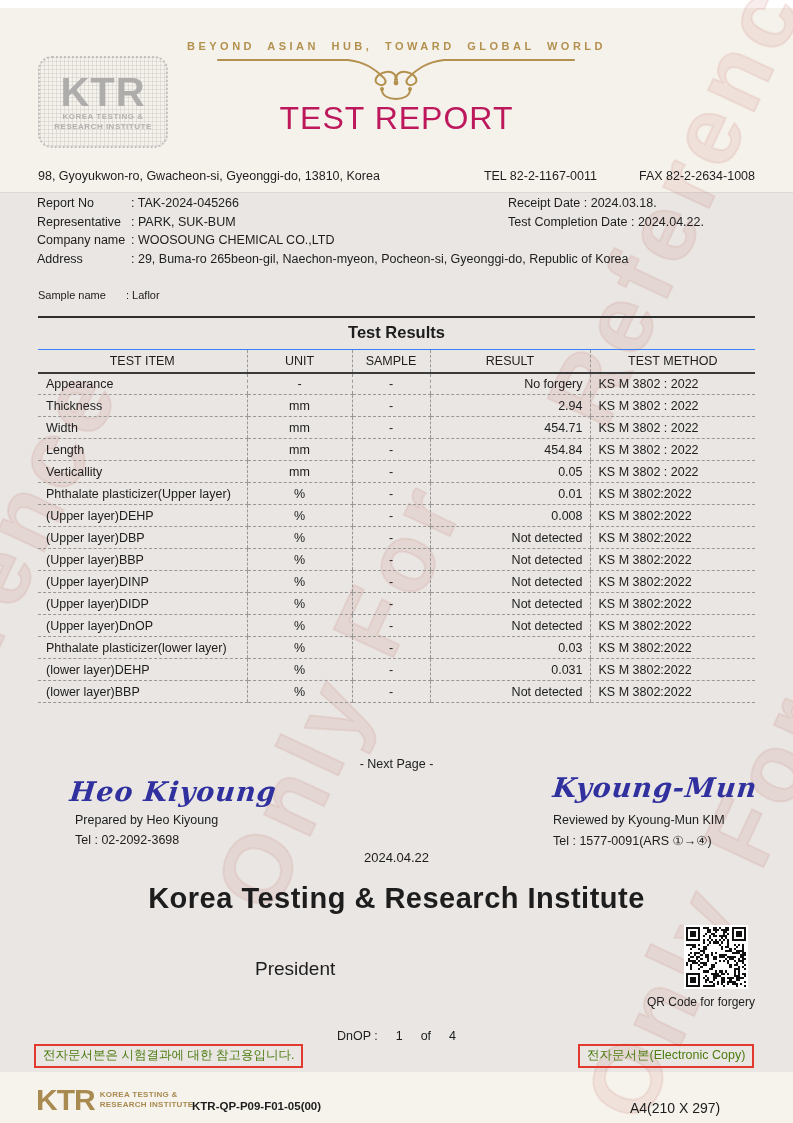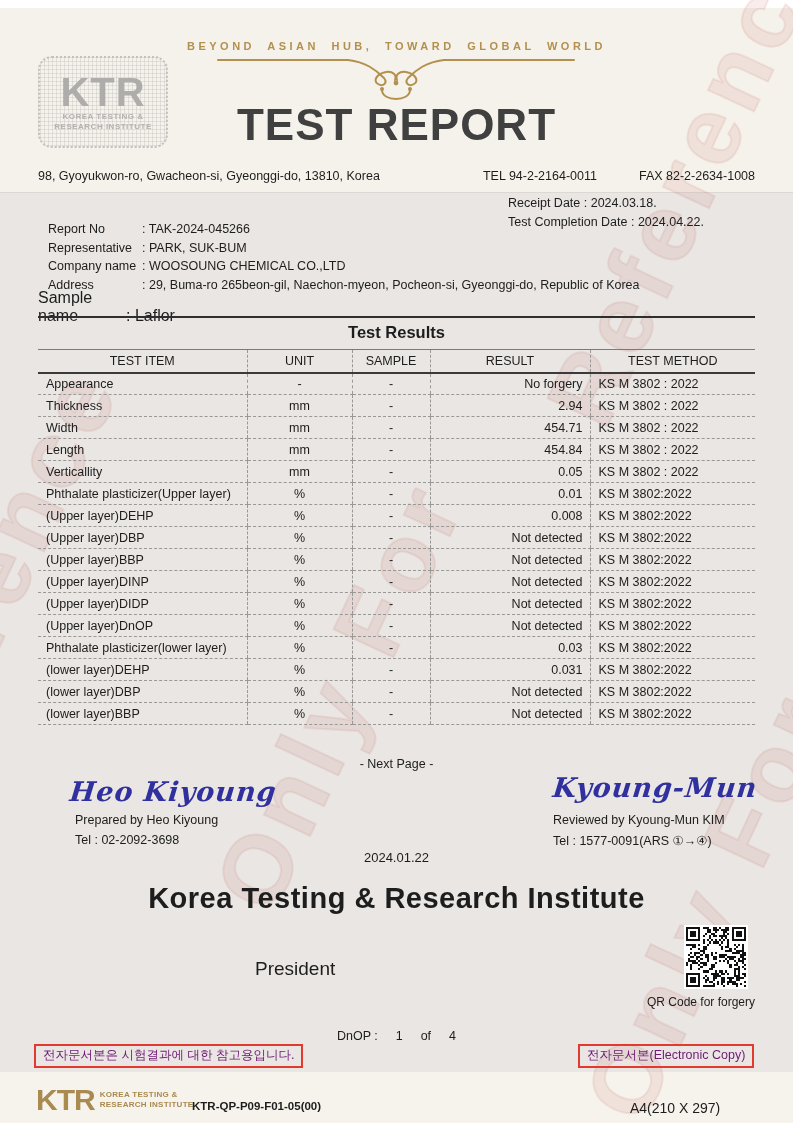--- a/index.html
+++ b/index.html
@@ -24,31 +24,31 @@
   .emboss { left:38px; top:56px; width:130px; height:92px; border-radius:14px;
             border:2px dotted #c3c2c0; background:
             repeating-linear-gradient(0deg, rgba(175,175,175,0.28) 0 1px, transparent 1px 4px),
             repeating-linear-gradient(90deg, rgba(175,175,175,0.28) 0 1px, transparent 1px 4px);
             display:flex; flex-direction:column; align-items:center; justify-content:center; }
   .emboss .big { font-size:40px; font-weight:bold; color:#aeadab; letter-spacing:1px; line-height:40px; }
   .emboss .sm  { font-size:8px; font-weight:bold; color:#b3b2b0; letter-spacing:0.5px; line-height:10px; text-align:left; }
 
   .tagline { top:40px; font-size:11px; font-weight:bold; color:#b3904e; letter-spacing:3.5px; word-spacing:6px; }
   .flourish { left:216px; top:56px; }
-  .report-title { top:100px; font-size:44px; font-weight:bold; color:#404040; letter-spacing:1px; }
+  .report-title { top:100px; font-size:32px; font-weight:normal; color:#be185d; letter-spacing:1px; }
 
   .addr-row { left:38px; top:169px; width:717px; display:flex; font-size:12.5px; }
   .addr-row .a { flex:1 1 auto; }
   .addr-row .t { margin-right:42px; }
 
   .inf { font-size:12.5px; }
   .inf .lab { display:inline-block; width:94px; }
   .r1 { top:196px; } .r2 { top:215px; } .r3 { top:233px; } .r4 { top:252px; }
-  .linf { left:48px;margin-top:26px; } .rinf { left:508px; }
-  .sample { left:38px; top:289px; font-size:16px; }
+  .linf { left:37px; } .rinf { left:508px; }
+  .sample { left:38px; top:289px; font-size:11px; }
   .sample .lab { display:inline-block; width:88px; }
 
   .rule { left:38px; top:316px; width:717px; border-top:2px solid #2e2e2e; height:0; }
   .tr-title { top:323px; font-size:16.5px; font-weight:bold; }
 
   .rtable { left:38px; top:349px; width:717px; border-collapse:collapse; table-layout:fixed; font-size:12.5px; }
   .rtable th { font-weight:normal; height:23px; border-top:1px solid #3b82f6; border-bottom:2px solid #3a3a3a; text-align:center; }
   .rtable td { height:22px; border-bottom:1px dashed #9a9896; padding:0; }
   .rtable th + th, .rtable td + td { border-left:1px dashed #9a9896; }
   .c-item { text-align:left; padding-left:8px !important; }
@@ -69,21 +69,21 @@
   .cdate { top:850px; font-size:13px; }
   .institute { top:882px; font-size:29px; font-weight:bold; letter-spacing:0.5px; }
   .president { left:255px; top:958px; font-size:19px; }
 
   .qr { left:684px; top:925px; width:64px; height:64px; background:#fff; padding:2px; }
   .qr-cap { left:626px; top:995px; width:150px; text-align:center; font-size:12px; }
 
   .page-ind { top:1029px; font-size:12.5px; }
   .page-ind span { margin:0 9px; }
 
-  .redbox { border:2px solid #e23a2e; color:#701a75; font-size:12.5px; padding:1px 7px 2px 7px; background:transparent; }
+  .redbox { border:2px solid #e23a2e; color:#4d7c0f; font-size:12.5px; padding:1px 7px 2px 7px; background:transparent; }
   .rb-l { left:34px;  top:1044px; }
   .rb-r { left:578px; top:1044px; }
 
   .gold-logo { left:36px; top:1085px; display:flex; align-items:center; }
   .gold-logo .big { font-size:30px; font-weight:bold; color:#a98a50; letter-spacing:-1px; line-height:30px; }
   .gold-logo .sm  { font-size:8px; font-weight:bold; color:#a98a50; line-height:10px; margin-left:5px; letter-spacing:0.3px; }
   .doc-code { left:192px; top:1100px; font-size:11.5px;font-weight:bold; }
   .paper    { left:630px; top:1100px; font-size:14px; }
 </style>
 </head>
@@ -118,21 +118,21 @@
       <circle cx="166" cy="33" r="2" fill="#b3904e" stroke="none"></circle>
       <circle cx="194" cy="33" r="2" fill="#b3904e" stroke="none"></circle>
       <circle cx="180" cy="27" r="2.4" fill="#b3904e" stroke="none"></circle>
     </g>
   </svg>
 
   <div class="abs ctr report-title">TEST REPORT</div>
 
   <div class="abs addr-row">
     <span class="a">98, Gyoyukwon-ro, Gwacheon-si, Gyeonggi-do, 13810, Korea</span>
-    <span class="t">TEL 94-2-2164-0011</span>
+    <span class="t">TEL 82-2-1167-0011</span>
     <span>FAX 82-2-2634-1008</span>
   </div>
 
   <div class="abs inf linf r1">
     <span class="lab">Report No</span><span>: TAK-2024-045266</span>
   </div>
   <div class="abs inf linf r2">
     <span class="lab">Representative</span><span>: PARK, SUK-BUM</span>
   </div>
   <div class="abs inf linf r3">
@@ -262,46 +262,39 @@
         <td class="c-met">KS M 3802:2022</td>
       </tr>
         <tr>
         <td class="c-item">(lower layer)DEHP</td>
         <td class="c-mid">%</td>
         <td class="c-mid">-</td>
         <td class="c-res">0.031</td>
         <td class="c-met">KS M 3802:2022</td>
       </tr>
         <tr>
-        <td class="c-item">(lower layer)DBP</td>
-        <td class="c-mid">%</td>
-        <td class="c-mid">-</td>
-        <td class="c-res">Not detected</td>
-        <td class="c-met">KS M 3802:2022</td>
-      </tr>
-        <tr>
         <td class="c-item">(lower layer)BBP</td>
         <td class="c-mid">%</td>
         <td class="c-mid">-</td>
         <td class="c-res">Not detected</td>
         <td class="c-met">KS M 3802:2022</td>
       </tr>
       </tbody>
   </table>
 
   <div class="abs ctr next-page">- Next Page -</div>
 
   <div class="abs script sig-l">Heo Kiyoung</div>
   <div class="abs script sig-r">Kyoung-Mun</div>
   <div class="abs byline p1">Prepared by Heo Kiyoung</div>
   <div class="abs byline p2">Tel : 02-2092-3698</div>
   <div class="abs byline p3">Reviewed by Kyoung-Mun KIM</div>
   <div class="abs byline p4">Tel : 1577-0091(ARS ①→④)</div>
 
-  <div class="abs ctr cdate">2024.01.22</div>
+  <div class="abs ctr cdate">2024.04.22</div>
   <div class="abs ctr institute">Korea Testing &amp; Research Institute</div>
   <div class="abs president">President</div>
 
   <svg class="abs qr" viewBox="0 0 29 29" shape-rendering="crispEdges">
     <rect x="0" y="0" width="29" height="29" fill="#ffffff"></rect>
     <g fill="#111111">
       <path d="M0 0h7v7h-7z M22 0h7v7h-7z M0 22h7v7h-7z" fill="#111"></path>
       <path d="M1 1h5v5h-5z M23 1h5v5h-5z M1 23h5v5h-5z" fill="#fff"></path>
       <path d="M2 2h3v3h-3z M24 2h3v3h-3z M2 24h3v3h-3z" fill="#111"></path>
       <g class="mods">

